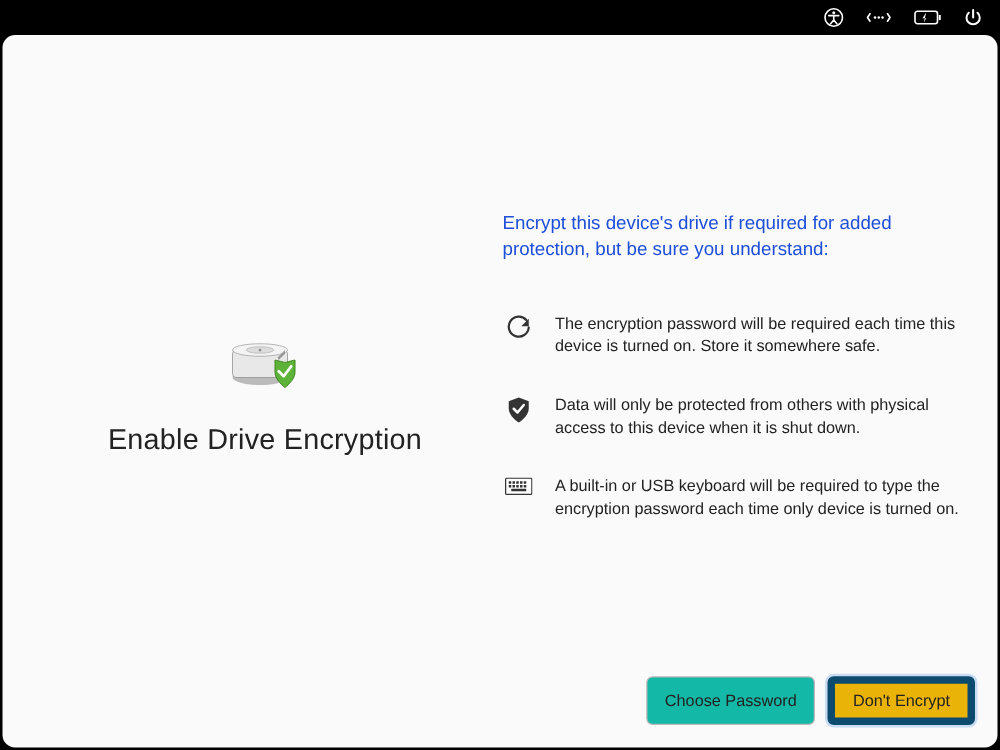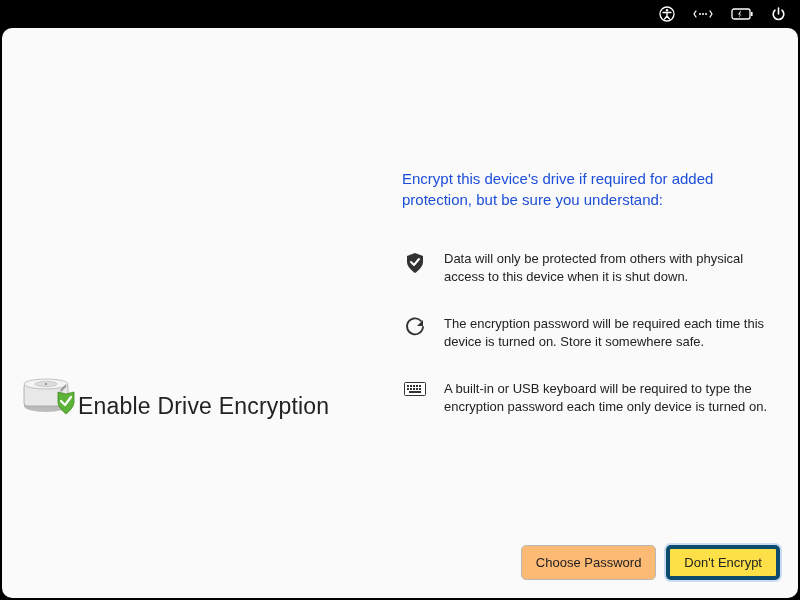--- a/index.html
+++ b/index.html
@@ -34,21 +34,21 @@
       flex-direction: column;
     }
     .content {
       flex: 1;
       display: flex;
       padding: 140px 20px 0 20px;
     }
     .left {
       width: 380px;
       display: flex;
-      flex-direction: row;
+      flex-direction: column;
       align-items: center;
       padding-top: 100px;
     }
     .drive-illustration {
       width: 56px;
       height: 44px;
       position: relative;
       margin-bottom: 26px;
     }
     .page-title {
@@ -89,27 +89,27 @@
       display: flex;
       justify-content: flex-end;
       gap: 10px;
       padding: 0 18px 18px 0;
     }
     .btn {
       font-size: 13px;
       padding: 6px 14px;
       border-radius: 5px;
       border: 1px solid #b8b8b8;
-      background: #fdba74;
+      background: #14b8a6;
       cursor: pointer;
       color: #222;
     }
     .btn.primary {
-      background: #fde047;
-      border: 4px solid #0c4a6e;
+      background: #eab308;
+      border: 6px solid #0c4a6e;
       box-shadow: 0 0 0 2px rgba(90,153,224,0.3);
     }
   </style>
 </head>
 <body>
 
 <div class="topbar">
   <span class="icon">
     <svg width="16" height="16" viewBox="0 0 16 16" fill="none" stroke="#fff" stroke-width="1.3">
       <circle cx="8" cy="8" r="7"></circle>
@@ -158,36 +158,36 @@
         </svg>
       </div>
       <h1 class="page-title">Enable Drive Encryption</h1>
     </div>
 
     <div class="right">
       <p class="intro">Encrypt this device's drive if required for added protection, but be sure you understand:</p>
 
       <div class="bullet">
         <div class="bullet-icon">
+          <svg width="20" height="20" viewBox="0 0 20 20" fill="none" stroke="#333" stroke-width="1.8">
+            <path d="M16 4 A8 8 0 1 0 18 10" stroke-linecap="round"></path>
+            <path d="M18 3 L18 9 L12 9" fill="#333" stroke="none"></path>
+          </svg>
+        </div>
+        <div class="bullet-text">The encryption password will be required each time this device is turned on. Store it somewhere safe.</div>
+      </div>
+
+      <div class="bullet">
+        <div class="bullet-icon">
           <svg width="20" height="22" viewBox="0 0 20 22">
             <path d="M10 1 L2 4 L2 10 C2 16 10 21 10 21 C10 21 18 16 18 10 L18 4 Z" fill="#333"></path>
             <path d="M6 10 L9 13 L14 7" fill="none" stroke="#fff" stroke-width="2" stroke-linecap="round" stroke-linejoin="round"></path>
           </svg>
         </div>
         <div class="bullet-text">Data will only be protected from others with physical access to this device when it is shut down.</div>
-      </div>
-
-      <div class="bullet">
-        <div class="bullet-icon">
-          <svg width="20" height="20" viewBox="0 0 20 20" fill="none" stroke="#333" stroke-width="1.8">
-            <path d="M16 4 A8 8 0 1 0 18 10" stroke-linecap="round"></path>
-            <path d="M18 3 L18 9 L12 9" fill="#333" stroke="none"></path>
-          </svg>
-        </div>
-        <div class="bullet-text">The encryption password will be required each time this device is turned on. Store it somewhere safe.</div>
       </div>
 
       <div class="bullet">
         <div class="bullet-icon">
           <svg width="22" height="14" viewBox="0 0 22 14">
             <rect x="0.5" y="0.5" width="21" height="13" rx="1" fill="#fff" stroke="#333" stroke-width="1"></rect>
             <rect x="3" y="3" width="2" height="2" fill="#333"></rect>
             <rect x="6" y="3" width="2" height="2" fill="#333"></rect>
             <rect x="9" y="3" width="2" height="2" fill="#333"></rect>
             <rect x="12" y="3" width="2" height="2" fill="#333"></rect>

